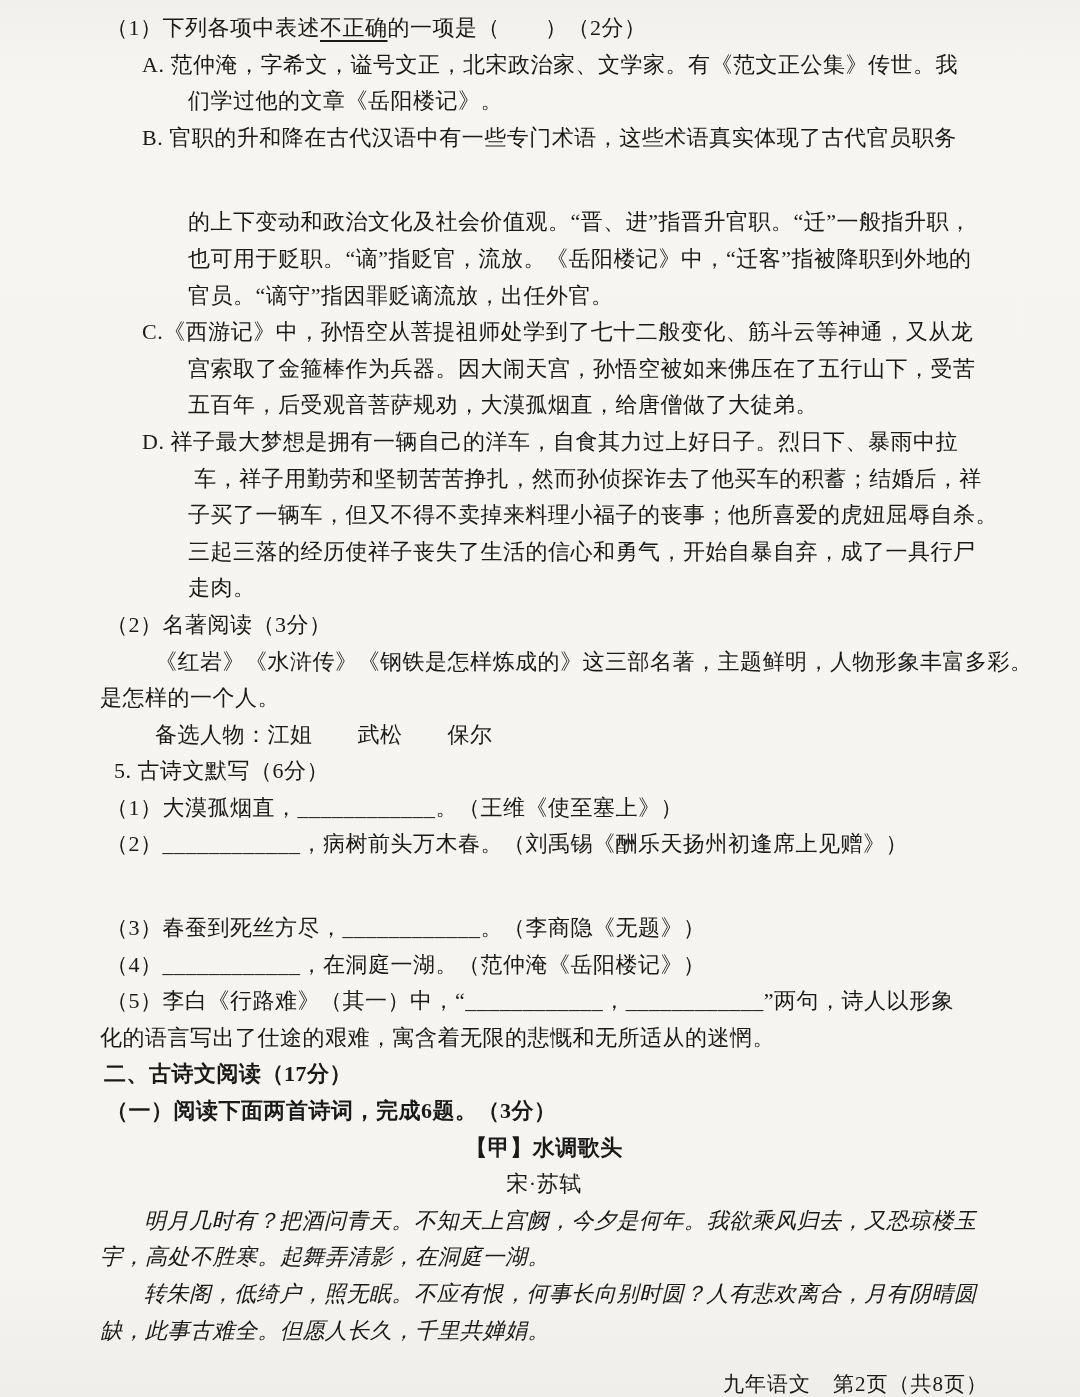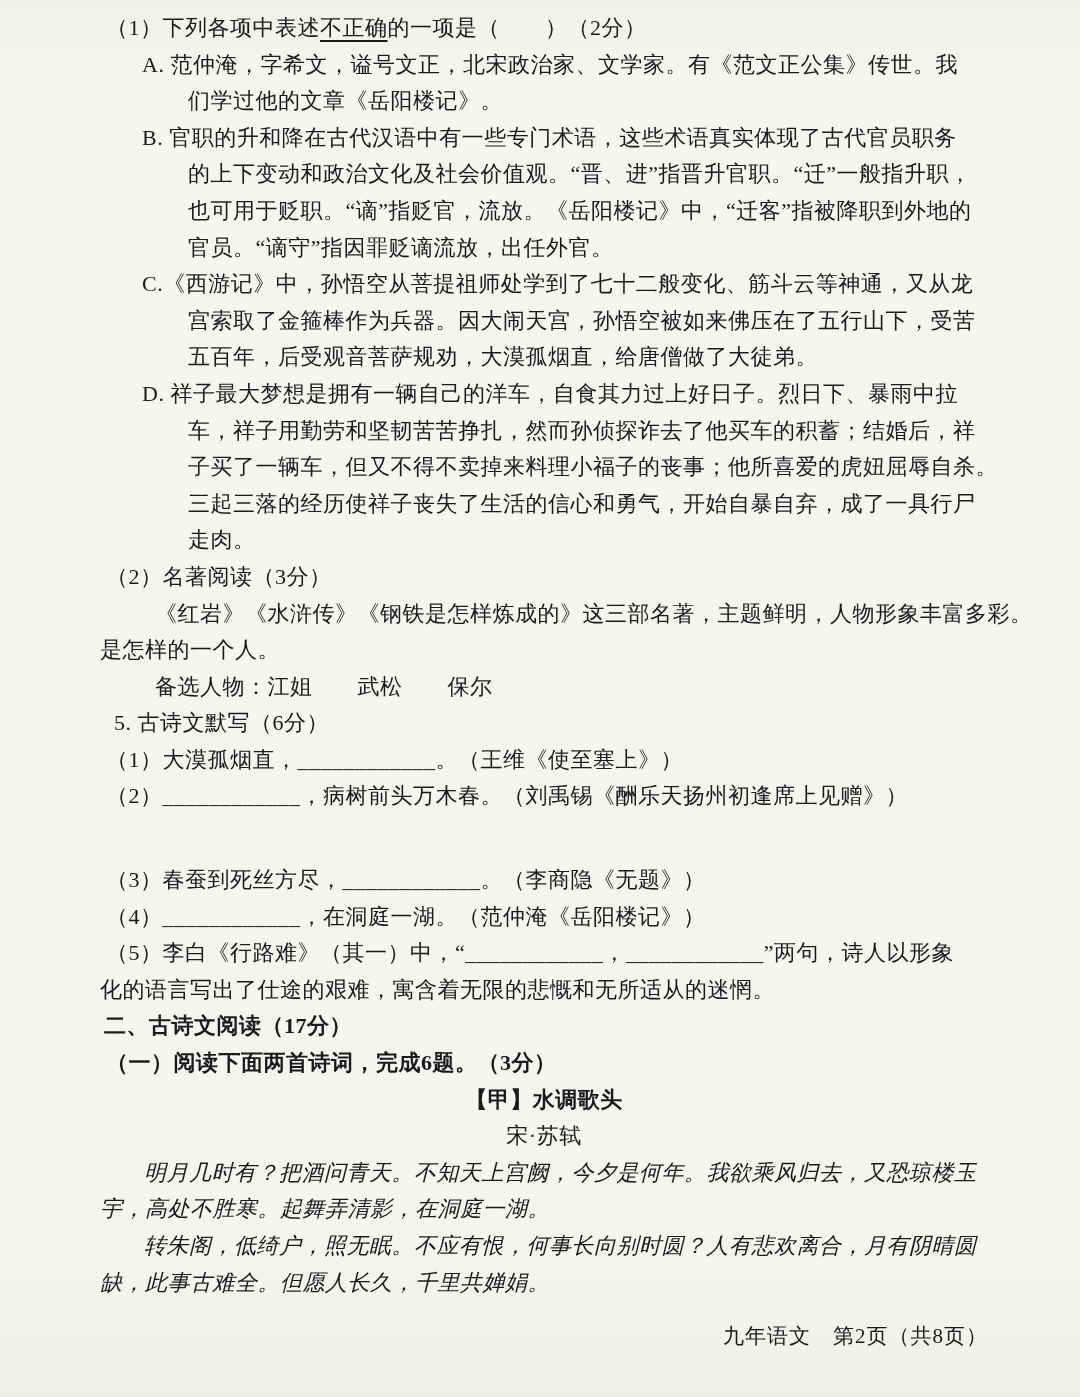--- a/index.html
+++ b/index.html
@@ -42,28 +42,28 @@
 </style>
 </head>
 <body>
 
 <div class="page">
   <div class="doc-body">
       <div class="line" style="padding-left: 6px;"><span>（1）下列各项中表述</span><span class="em-u">不正确</span><span>的一项是（　　）（2分）</span></div>
       <div class="line" style="padding-left: 42px;">A. 范仲淹，字希文，谥号文正，北宋政治家、文学家。有《范文正公集》传世。我</div>
       <div class="line" style="padding-left: 88px;">们学过他的文章《岳阳楼记》。</div>
       <div class="line" style="padding-left: 42px;">B. 官职的升和降在古代汉语中有一些专门术语，这些术语真实体现了古代官员职务</div>
-      <div class="line" style="padding-left: 88px;">的上下变动和政治文化及社会价值观。“晋、进”指晋升官职。“迁”一般指升职，</div>
+      <div class="line" style="padding-left: 88px; margin-top: 48px;">的上下变动和政治文化及社会价值观。“晋、进”指晋升官职。“迁”一般指升职，</div>
       <div class="line" style="padding-left: 88px;">也可用于贬职。“谪”指贬官，流放。《岳阳楼记》中，“迁客”指被降职到外地的</div>
       <div class="line" style="padding-left: 88px;">官员。“谪守”指因罪贬谪流放，出任外官。</div>
       <div class="line" style="padding-left: 42px;">C.《西游记》中，孙悟空从菩提祖师处学到了七十二般变化、筋斗云等神通，又从龙</div>
       <div class="line" style="padding-left: 88px;">宫索取了金箍棒作为兵器。因大闹天宫，孙悟空被如来佛压在了五行山下，受苦</div>
       <div class="line" style="padding-left: 88px;">五百年，后受观音菩萨规劝，大漠孤烟直，给唐僧做了大徒弟。</div>
       <div class="line" style="padding-left: 42px;">D. 祥子最大梦想是拥有一辆自己的洋车，自食其力过上好日子。烈日下、暴雨中拉</div>
-      <div class="line" style="padding-left: 88px;">车，祥子用勤劳和坚韧苦苦挣扎，然而孙侦探诈去了他买车的积蓄；结婚后，祥</div>
+      <div class="line" style="padding-left: 88px; text-align: center;">车，祥子用勤劳和坚韧苦苦挣扎，然而孙侦探诈去了他买车的积蓄；结婚后，祥</div>
       <div class="line" style="padding-left: 88px;">子买了一辆车，但又不得不卖掉来料理小福子的丧事；他所喜爱的虎妞屈辱自杀。</div>
       <div class="line" style="padding-left: 88px;">三起三落的经历使祥子丧失了生活的信心和勇气，开始自暴自弃，成了一具行尸</div>
       <div class="line" style="padding-left: 88px;">走肉。</div>
       <div class="line" style="padding-left: 6px;">（2）名著阅读（3分）</div>
       <div class="line" style="padding-left: 55px;">《红岩》《水浒传》《钢铁是怎样炼成的》这三部名著，主题鲜明，人物形象丰富多彩。</div>
       <div class="line">是怎样的一个人。</div>
       <div class="line" style="padding-left: 55px;">备选人物：江姐　　武松　　保尔</div>
       <div class="line" style="padding-left: 14px;">5. 古诗文默写（6分）</div>
       <div class="line" style="padding-left: 6px;">（1）大漠孤烟直，____________。（王维《使至塞上》）</div>
       <div class="line" style="padding-left: 6px;">（2）____________，病树前头万木春。（刘禹锡《酬乐天扬州初逢席上见赠》）</div>

